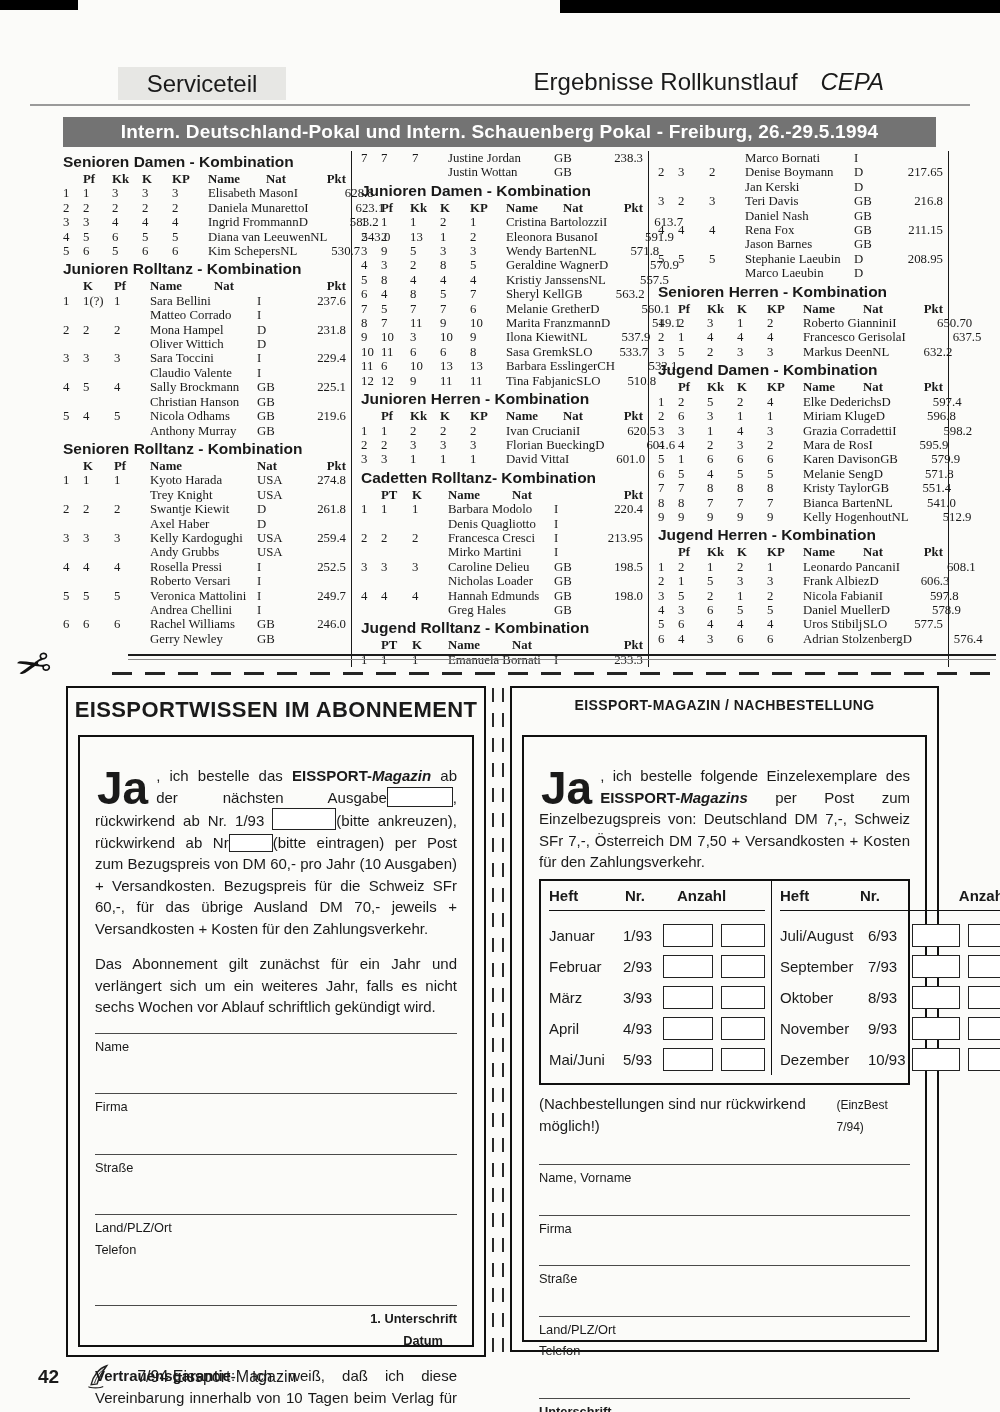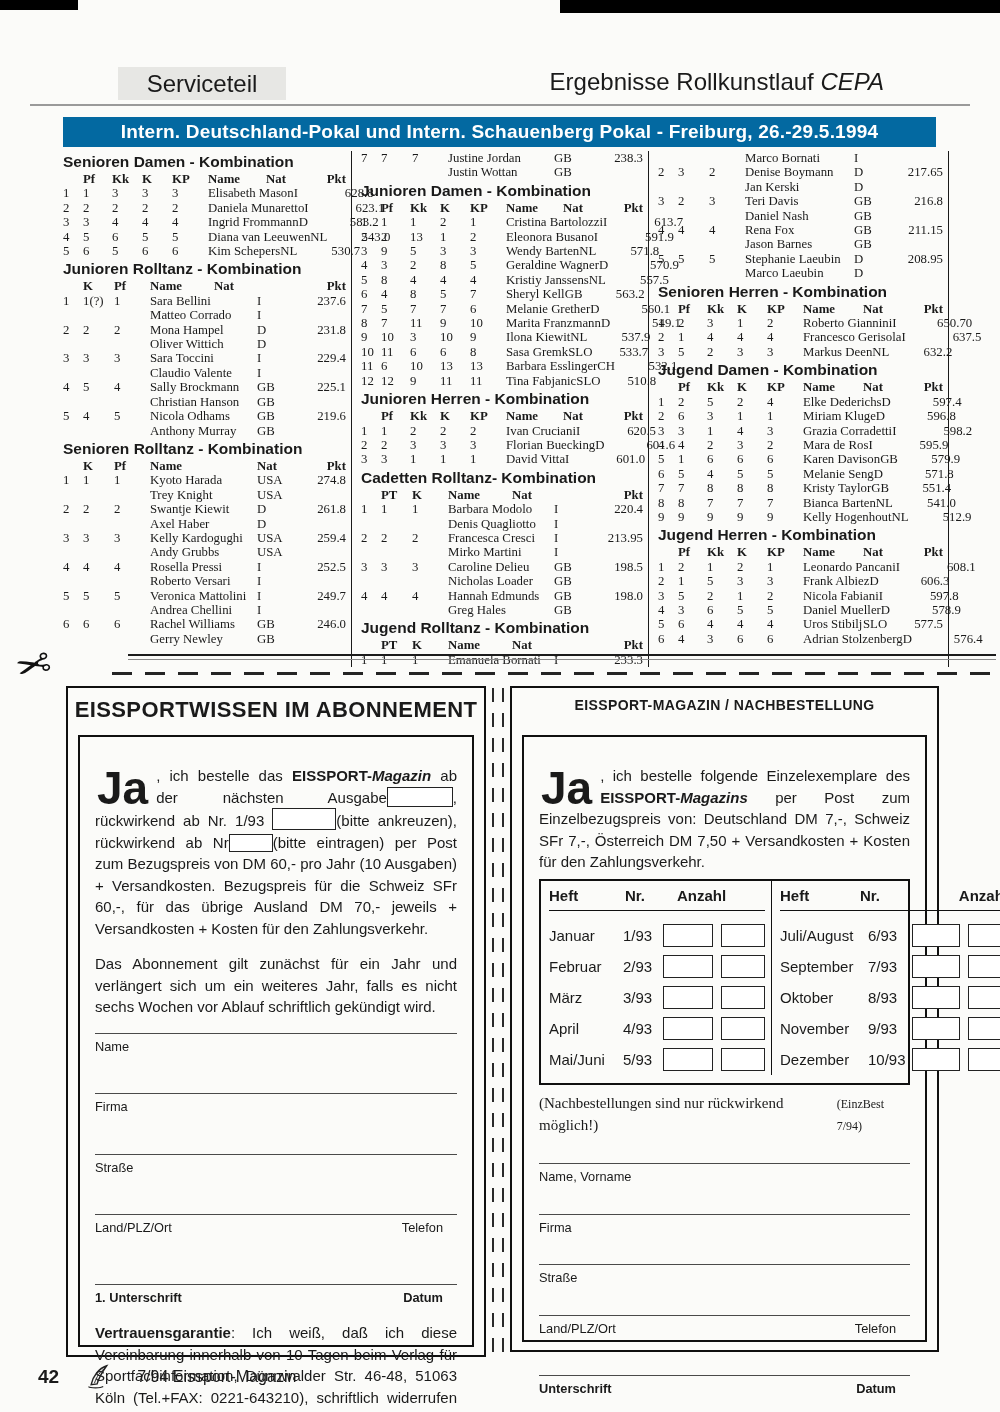--- a/index.html
+++ b/index.html
@@ -7,25 +7,25 @@
        font-family:"Liberation Sans",sans-serif;overflow:hidden;}
 
   .scan-bar{position:absolute;background:#000;}
   #scanL{left:0;top:0;width:78px;height:10px;}
   #scanR{left:560px;top:0;width:440px;height:13px;}
 
   
   #svc{position:absolute;left:118px;top:67px;width:168px;height:33px;background:#e7e7e4;
        display:flex;align-items:center;justify-content:center;font-size:24px;}
   #ergeb{position:absolute;right:116px;top:68px;font-size:24px;}
-  #ergeb em{font-style:italic;}
+  #ergeb em{font-style:italic;margin-left:16px;}
   #head-rule{position:absolute;left:30px;right:30px;top:104px;border-top:2px solid #9a9a9a;}
 
   
-  #banner{position:absolute;left:63px;top:117px;width:873px;height:30px;background:#0369a1;color:#fff;
+  #banner{position:absolute;left:63px;top:117px;width:873px;height:30px;background:#737373;color:#fff;
           display:flex;align-items:center;justify-content:center;font-weight:bold;font-size:19px;letter-spacing:.2px;}
 
   
   #results{position:absolute;left:63px;top:151px;width:886px;display:flex;}
   .res-col{min-height:498px;border-right:1.6px solid #1a1a1a;box-sizing:border-box;padding-right:5px;}
   #col1{width:289px;}
   #col2{width:297px;padding-left:9px;}
   #col3{width:300px;padding-left:9px;}
   .sec-title{font-family:"Liberation Sans",sans-serif;font-weight:bold;font-size:15.5px;line-height:19px;margin:1px 0 1px 0;white-space:nowrap;}
   .res-row{display:grid;font-family:"Liberation Serif",serif;font-size:12.8px;line-height:14.4px;white-space:nowrap;}
@@ -53,21 +53,21 @@
   .ja{float:left;font-size:46px;line-height:40px;font-weight:bold;margin:3px 8px 0 2px;}
   .jpara{text-align:justify;}
   .inline-box{display:inline-block;border:1.6px solid #222;vertical-align:-4px;background:#fff;}
   .ib1{width:64px;height:18px;}
   .ib2{width:62px;height:20px;}
   .ib3{width:42px;height:16px;}
   .para{margin-top:14px;text-align:justify;}
   .fld{margin-top:36px;border-top:1.3px solid #4a4a4a;padding-top:2px;font-size:12.8px;}
   .fld.first{margin-top:15px;}
   .fld.wide-gap{margin-top:45px;text-align:right;}
-  .fld-row{display:flex;justify-content:space-between;}
+  .fld-row{display:flex;justify-content:space-between;flex-direction:column;}
   .fld-row .right-lbl{margin-right:14px;}
   .bold{font-weight:bold;}
   .code-lbl{font-size:12px;}
 
   
   .instruction{margin-top:16px;}
   #order-table{margin-top:6px;border:2px solid #101010;display:flex;padding-bottom:8px;}
   .ogroup{flex:1;padding:4px 6px 0 8px;}
   .ogroup.og-left{border-right:1.6px solid #101010;}
   .order-head{display:flex;font-weight:bold;border-bottom:1.6px solid #101010;padding-bottom:4px;margin-bottom:9px;}
@@ -76,21 +76,21 @@
   .og-right .order-head span:nth-child(1){width:80px;}
   .og-right .order-head span:nth-child(2){flex:1;}
   .og-right .order-head span:nth-child(3){text-align:right;padding-right:4px;}
   .og-left .order-head{padding-right:0;}
   .order-row{display:grid;align-items:center;height:31px;}
   .og-left .order-row{grid-template-columns:74px 40px 50px 8px 44px;}
   .og-right .order-row{grid-template-columns:88px 44px 48px 8px 44px;}
   .o-box{display:block;height:21px;border:1.6px solid #222;background:#fff;grid-column:span 1;}
   .order-row .o-box:first-of-type{grid-column:3;}
   .order-row .o-box:last-of-type{grid-column:5;}
-  .note-row{display:flex;justify-content:space-between;align-items:baseline;margin-top:8px;font-family:Liberation Serif, serif;}
+  .note-row{display:flex;justify-content:space-between;align-items:baseline;margin-top:8px;}
 
   
   #footer{position:absolute;left:38px;top:1364px;display:flex;align-items:center;gap:25px;}
   #page-num{font-weight:bold;font-size:19px;}
   #footer-issue{font-size:16px;}
   #logo-icon svg{display:block;}
 </style>
 </head>
 <body>
 

